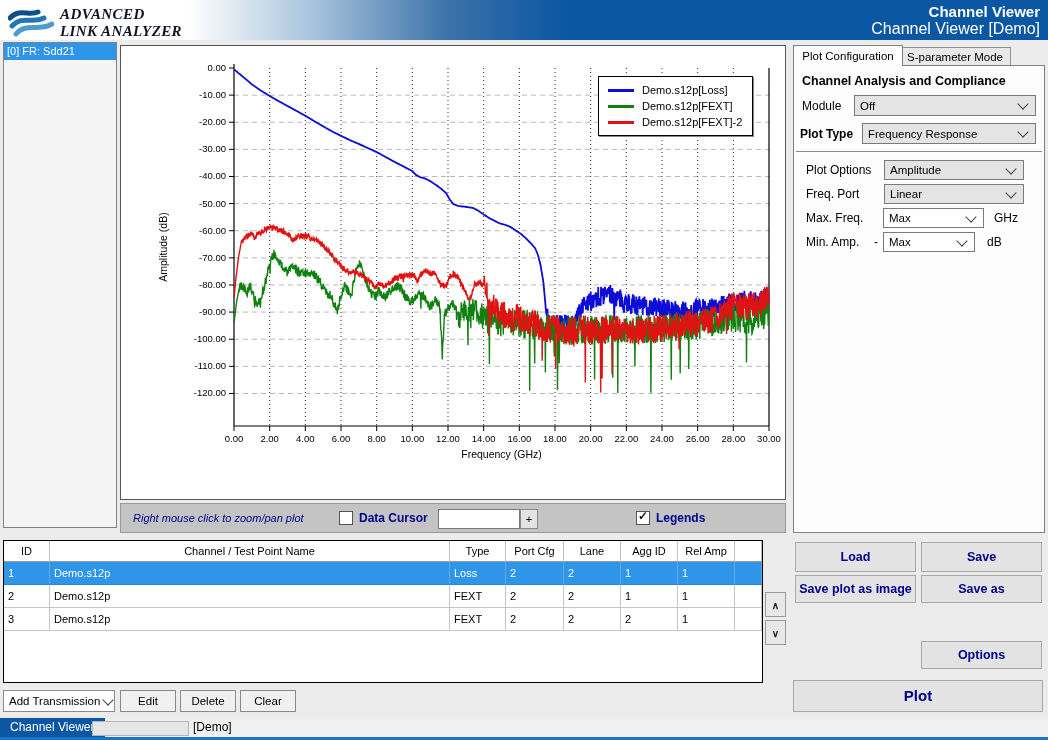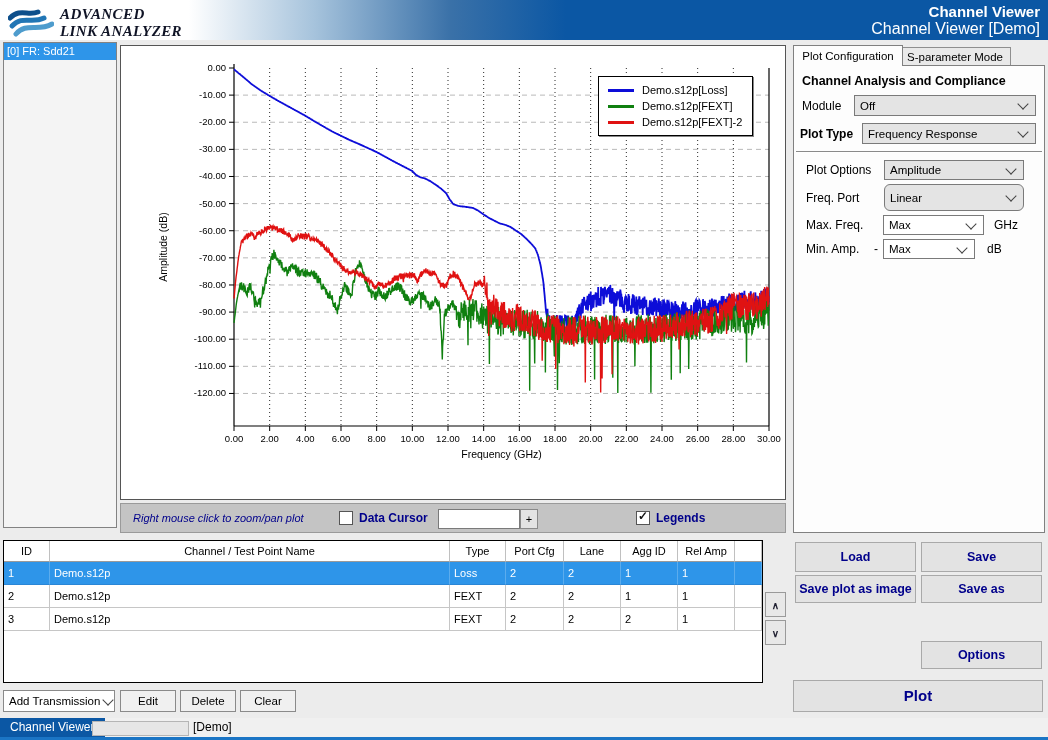--- a/index.html
+++ b/index.html
@@ -334,21 +334,21 @@
     <div class="rp-row" style="margin-left:12px;">
       <span class="rp-lab" style="width:78px;">Plot Options</span>
       <span class="combo gray" style="width:140px;height:20px;">
         <span class="val">Amplitude</span>
         <span class="chev"></span>
       </span>
     </div>
 
     <div class="rp-row" style="margin-left:12px;margin-top:4px;">
       <span class="rp-lab" style="width:78px;">Freq. Port</span>
-      <span class="combo gray" style="width:140px;height:27px;border-radius:6px;">
+      <span class="combo gray" style="width:140px;height:20px;">
         <span class="val">Linear</span>
         <span class="chev"></span>
       </span>
     </div>
 
     <div class="rp-row" style="margin-left:12px;margin-top:4px;">
       <span class="rp-lab" style="width:77px;">Max. Freq.</span>
       <span class="combo white" style="width:101px;height:20px;">
         <span class="val">Max</span>
         <span class="chev"></span>

